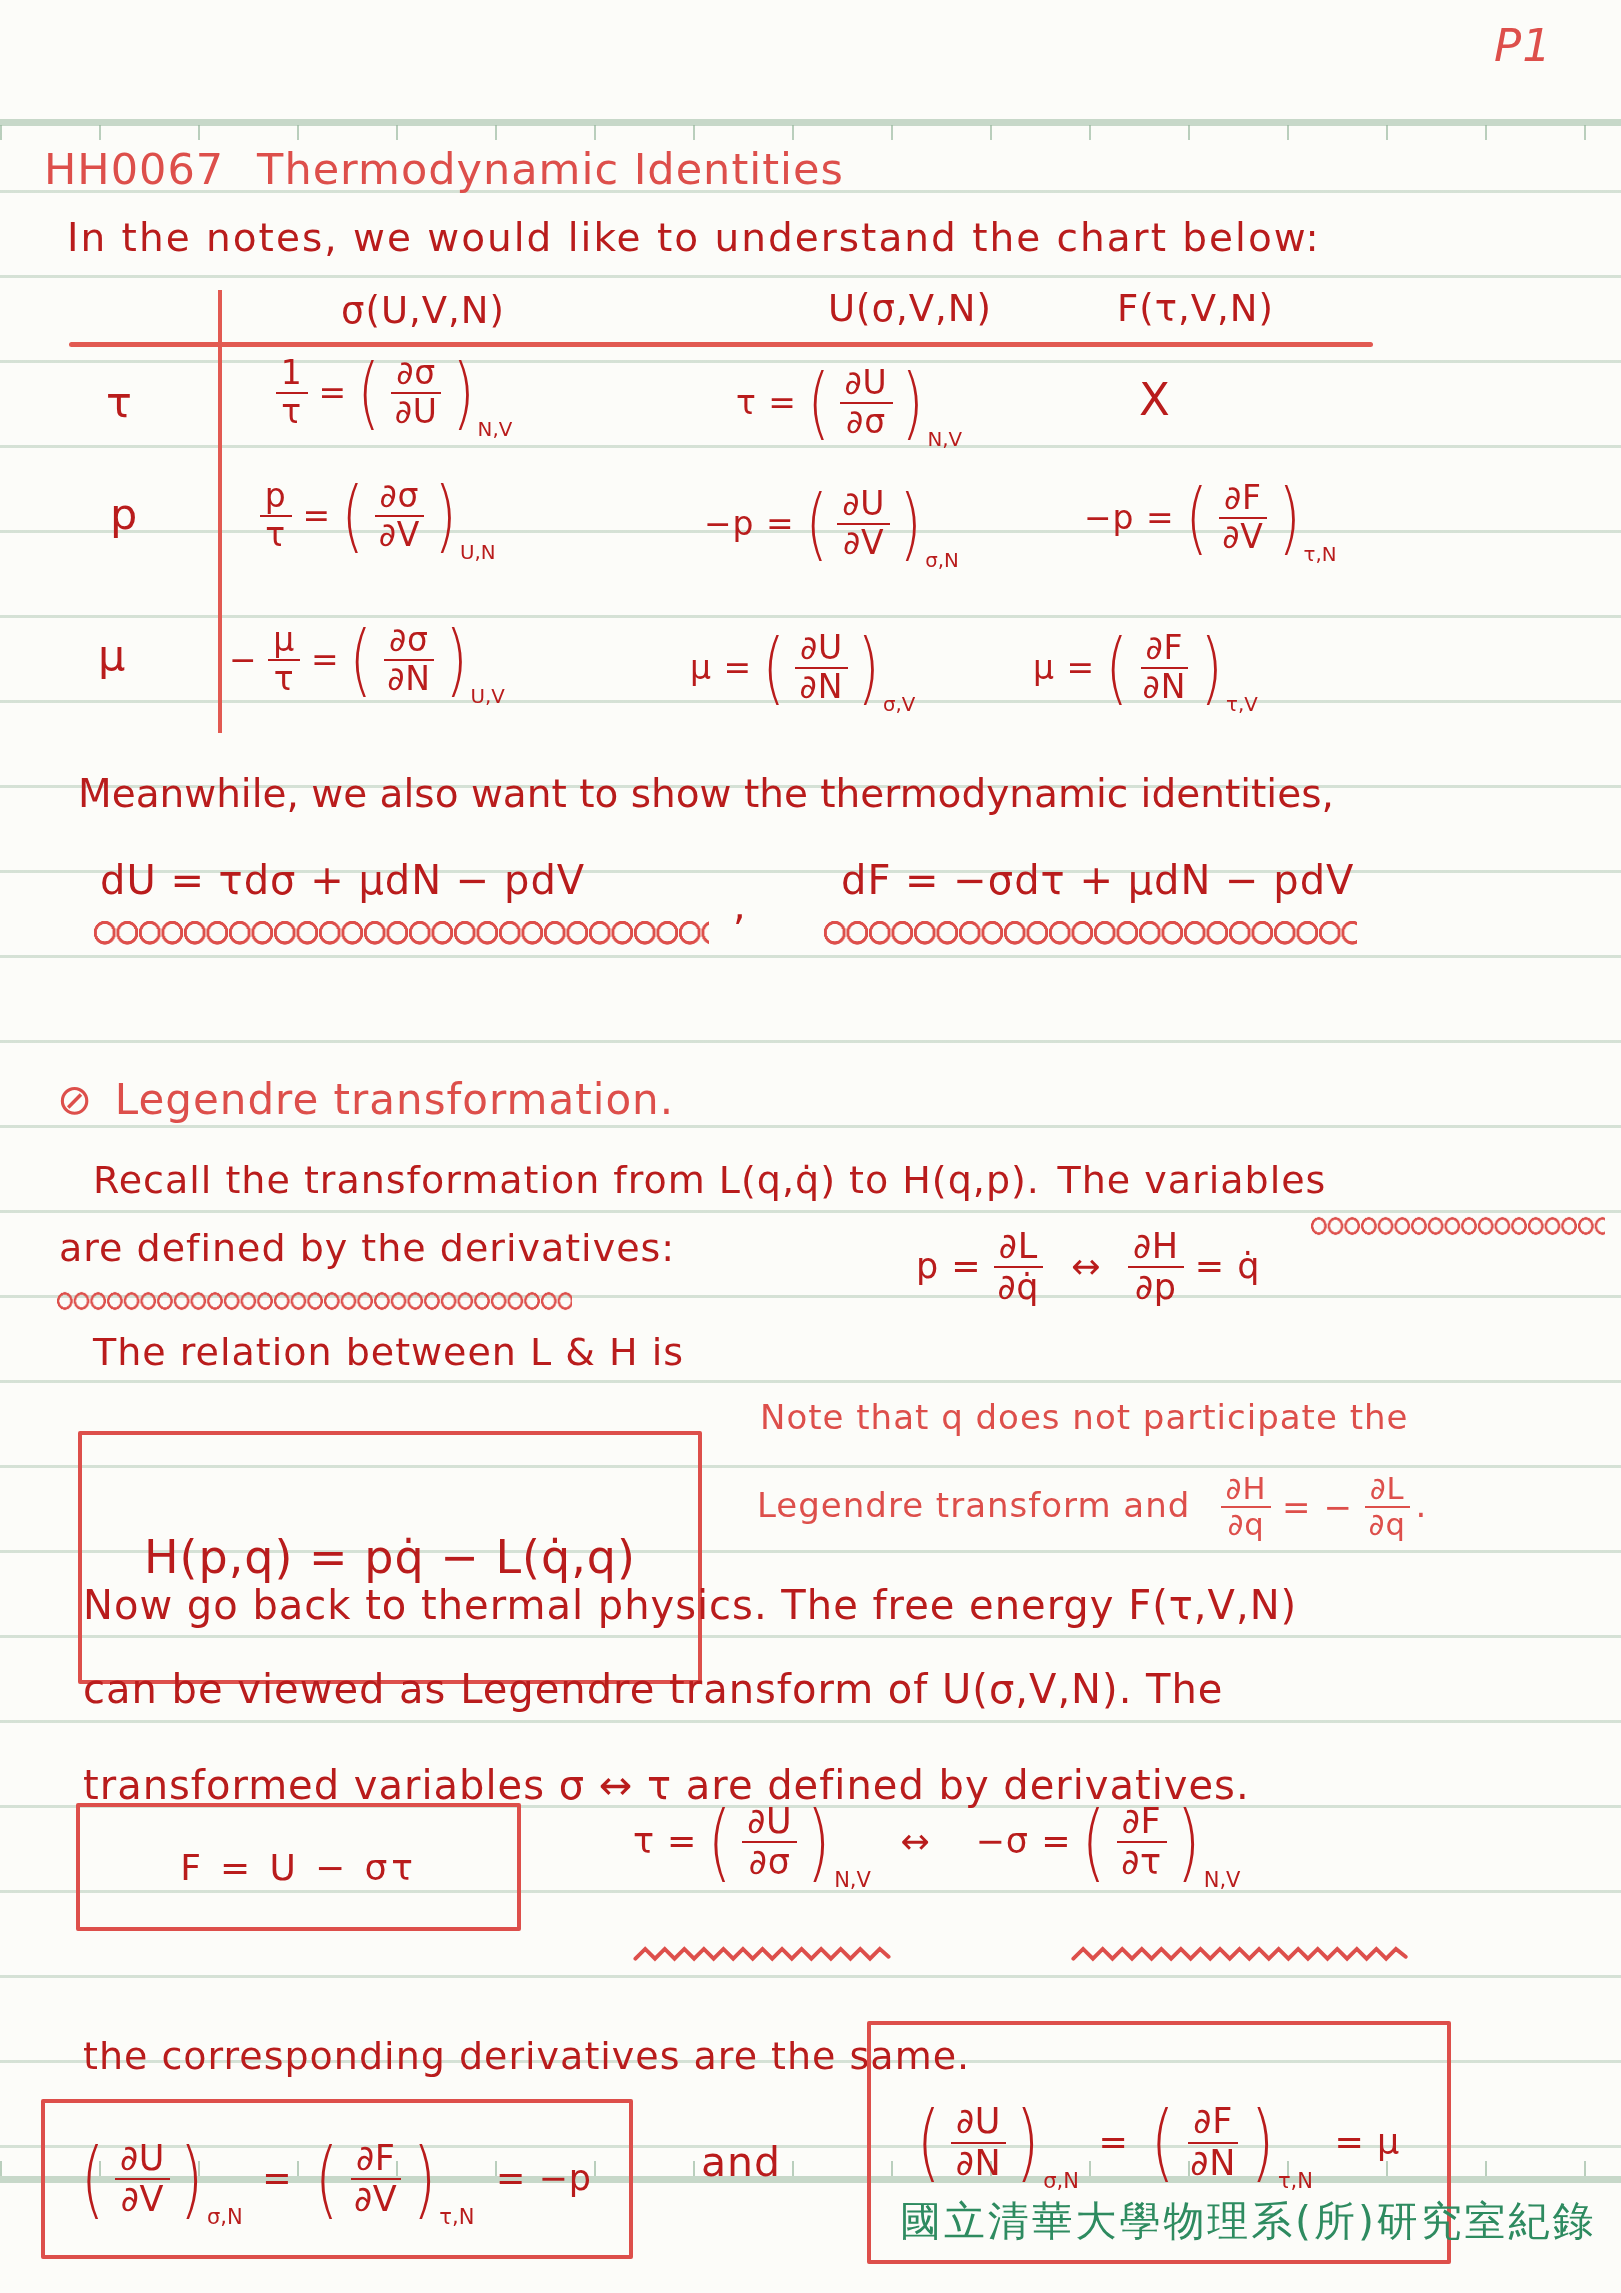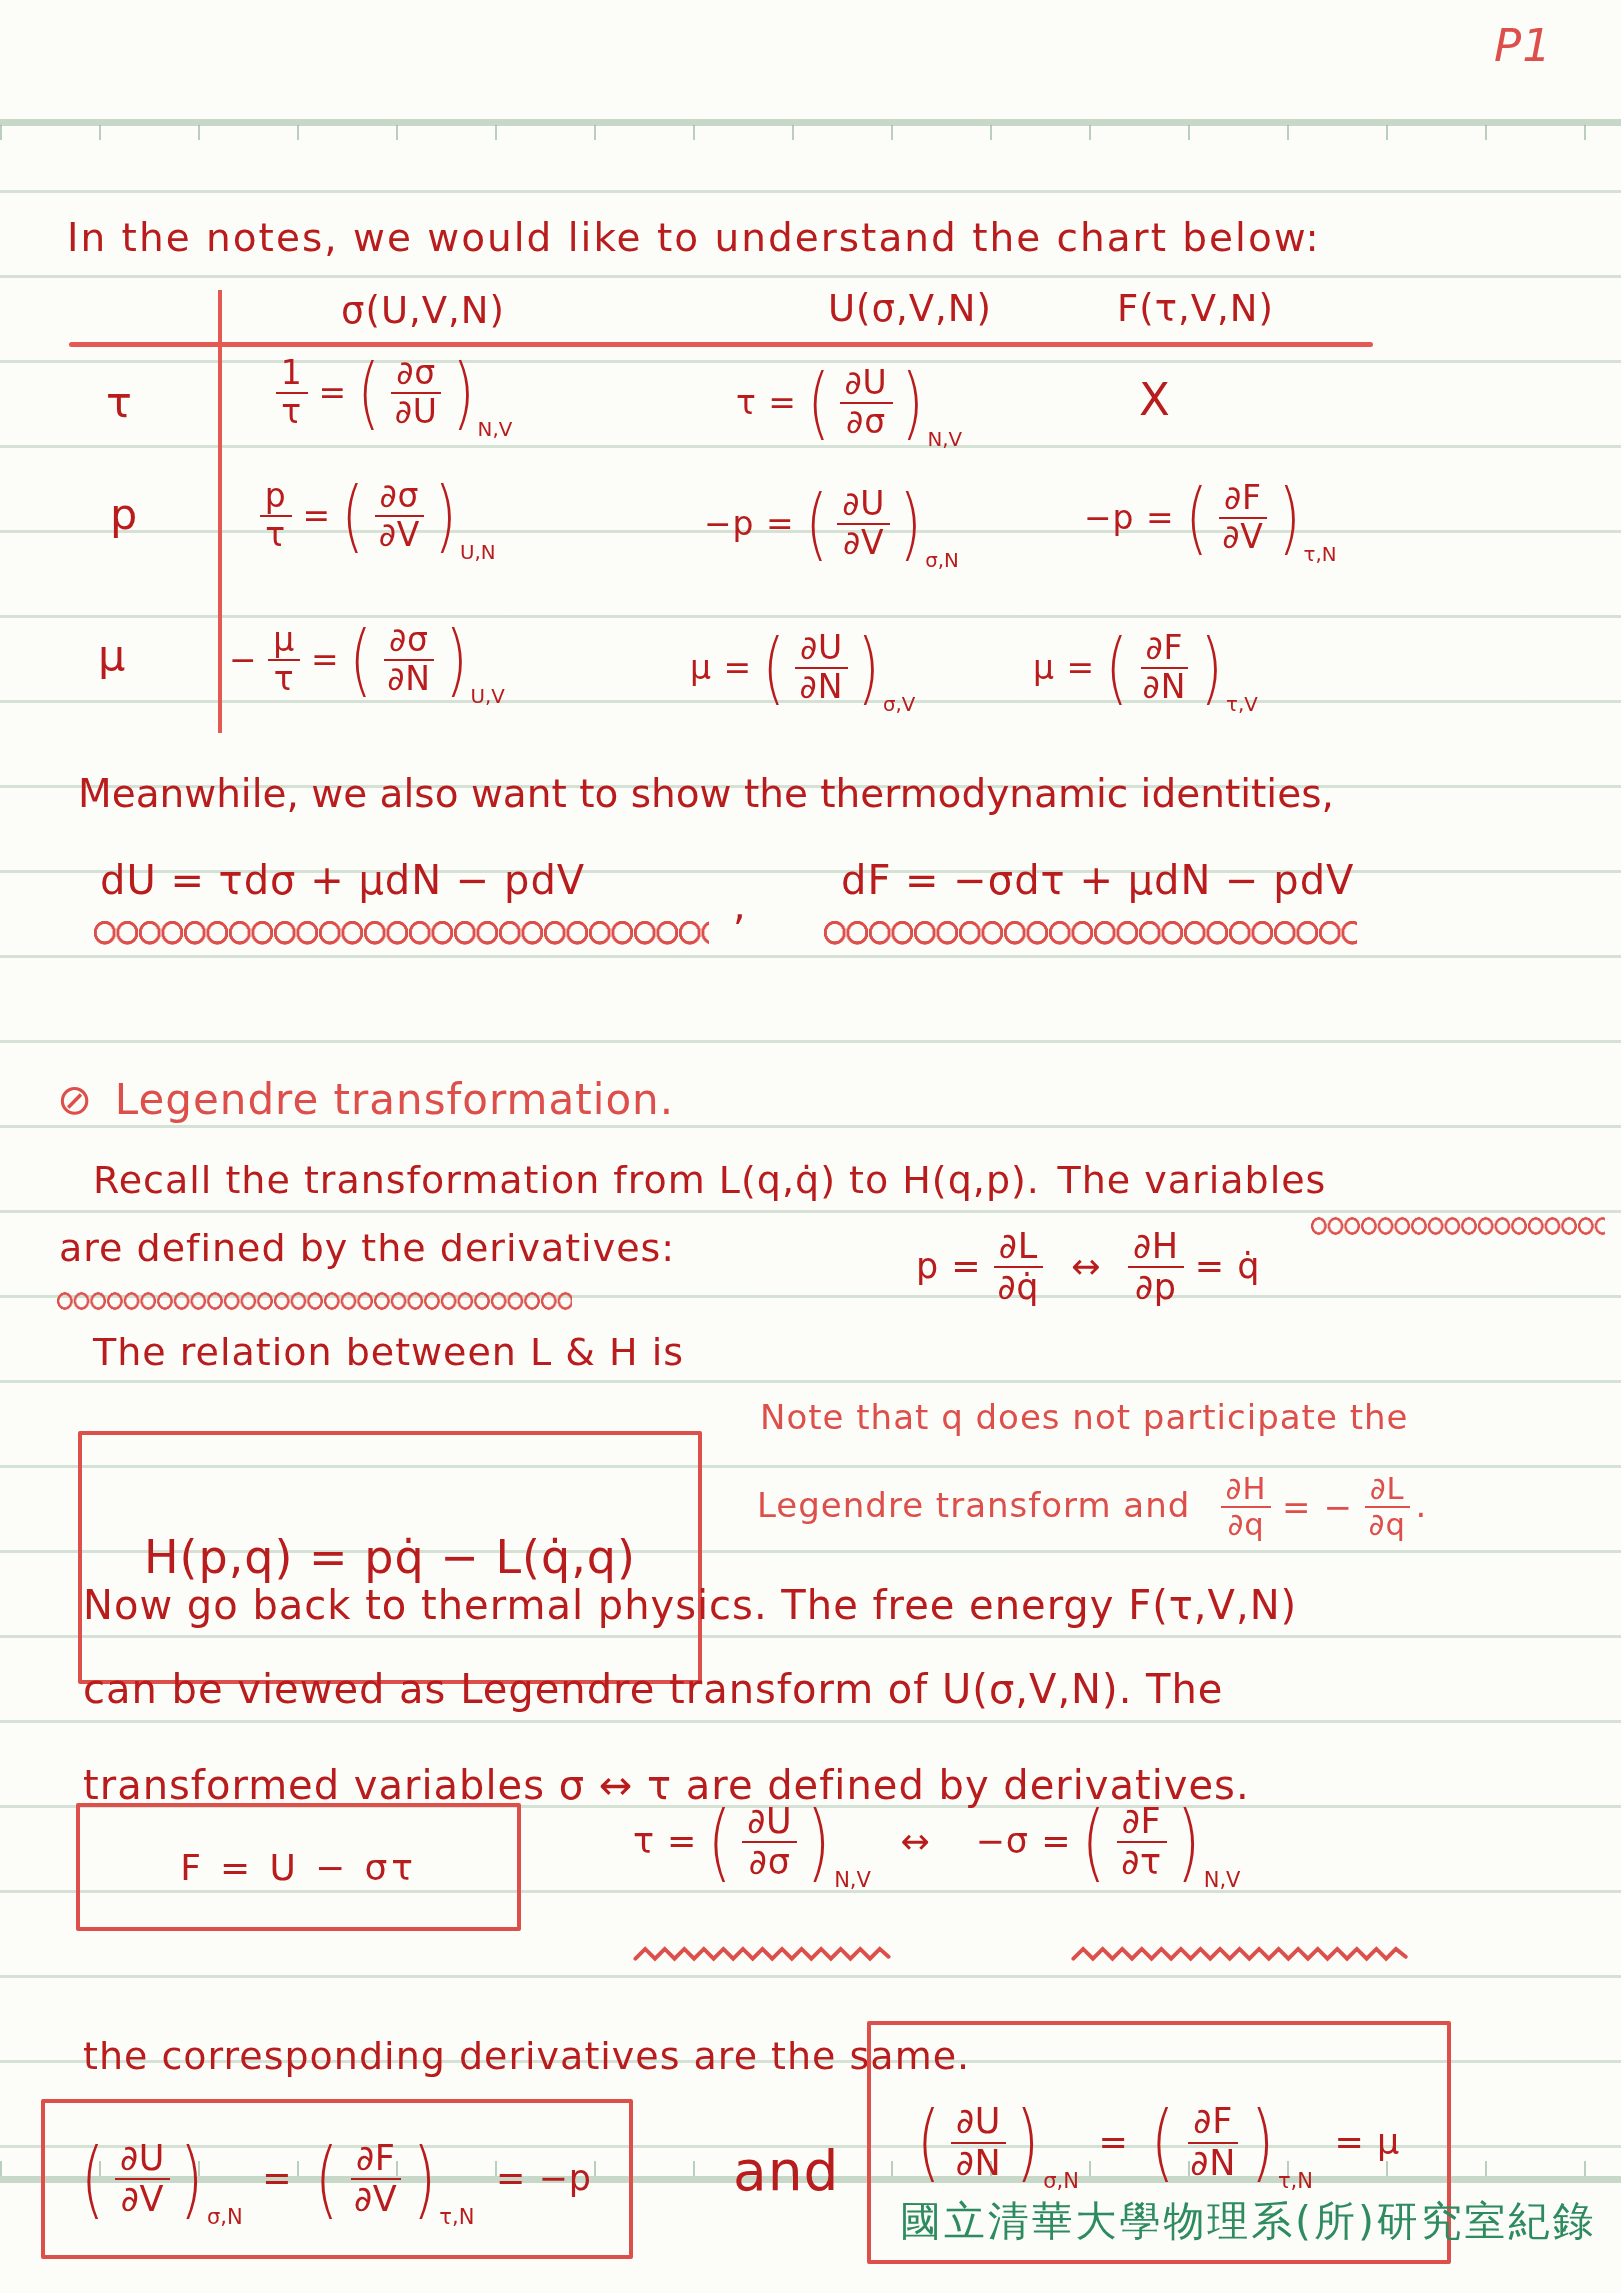--- a/index.html
+++ b/index.html
@@ -44,20 +44,23 @@
 <div class="page">
 
   <div class="ruled"></div>
   <div class="heavy-line" style="top:119px;"></div>
   <div class="ticks" style="top:125px;"></div>
   <div class="ticks" style="top:2161px;"></div>
   <div class="heavy-line" style="top:2176px;"></div>
 
   <div class="hw red" style="left:1494px;top:17.6px;font-size:45px;font-style:italic;">P1</div>
 
+  <div class="hw red" style="left:44px;top:143px;font-size:43px;">
+    <span>HH0067</span><span style="display:inline-block;width:33px;"></span><span>Thermodynamic Identities</span>
+  </div>
 
   <div class="hw blue" style="left:67px;top:214px;font-size:39px;letter-spacing:2px;">In the notes, we would like to understand the chart below:</div>
 
   <div style="position:absolute;left:218px;top:290px;width:3.9px;height:443px;background:#e25a52;"></div>
   <div style="position:absolute;left:69px;top:342px;width:1304px;height:4.9px;background:#e25a52;border-radius:2.9px;"></div>
 
   <div class="hw blue" style="left:341px;top:288px;font-size:37px;">σ(U,V,N)</div>
   <div class="hw blue" style="left:828px;top:286px;font-size:37px;">U(σ,V,N)</div>
   <div class="hw blue" style="left:1117px;top:286px;font-size:37px;">F(τ,V,N)</div>
 
@@ -199,21 +202,21 @@
     <span class="hw blue" style="position:static;font-size:35px;">
       <span class="par">(</span><span class="vfrac">
           <span class="vnum">∂U</span>
           <span class="vden">∂V</span>
         </span><span class="par">)</span><sub class="cons">σ,N</sub><span class="op" style="margin:0 17.6px;">=</span><span class="par">(</span><span class="vfrac">
           <span class="vnum">∂F</span>
           <span class="vden">∂V</span>
         </span><span class="par">)</span><sub class="cons">τ,N</sub><span class="op" style="margin-left:19.6px;">= −p</span>
     </span>
   </div>
-  <div class="hw blue" style="left:733px;top:2137px;font-size:55px;">and</div>
+  <div class="hw blue" style="left:701px;top:2137px;font-size:41px;">and</div>
   <div class="rbox" style="left:867px;top:2021px;width:576px;height:235px;">
     <span class="hw blue" style="position:static;font-size:35px;">
       <span class="par">(</span><span class="vfrac">
           <span class="vnum">∂U</span>
           <span class="vden">∂N</span>
         </span><span class="par">)</span><sub class="cons">σ,N</sub><span class="op" style="margin:0 17.6px;">=</span><span class="par">(</span><span class="vfrac">
           <span class="vnum">∂F</span>
           <span class="vden">∂N</span>
         </span><span class="par">)</span><sub class="cons">τ,N</sub><span class="op" style="margin-left:19.6px;">= μ</span>
     </span>

